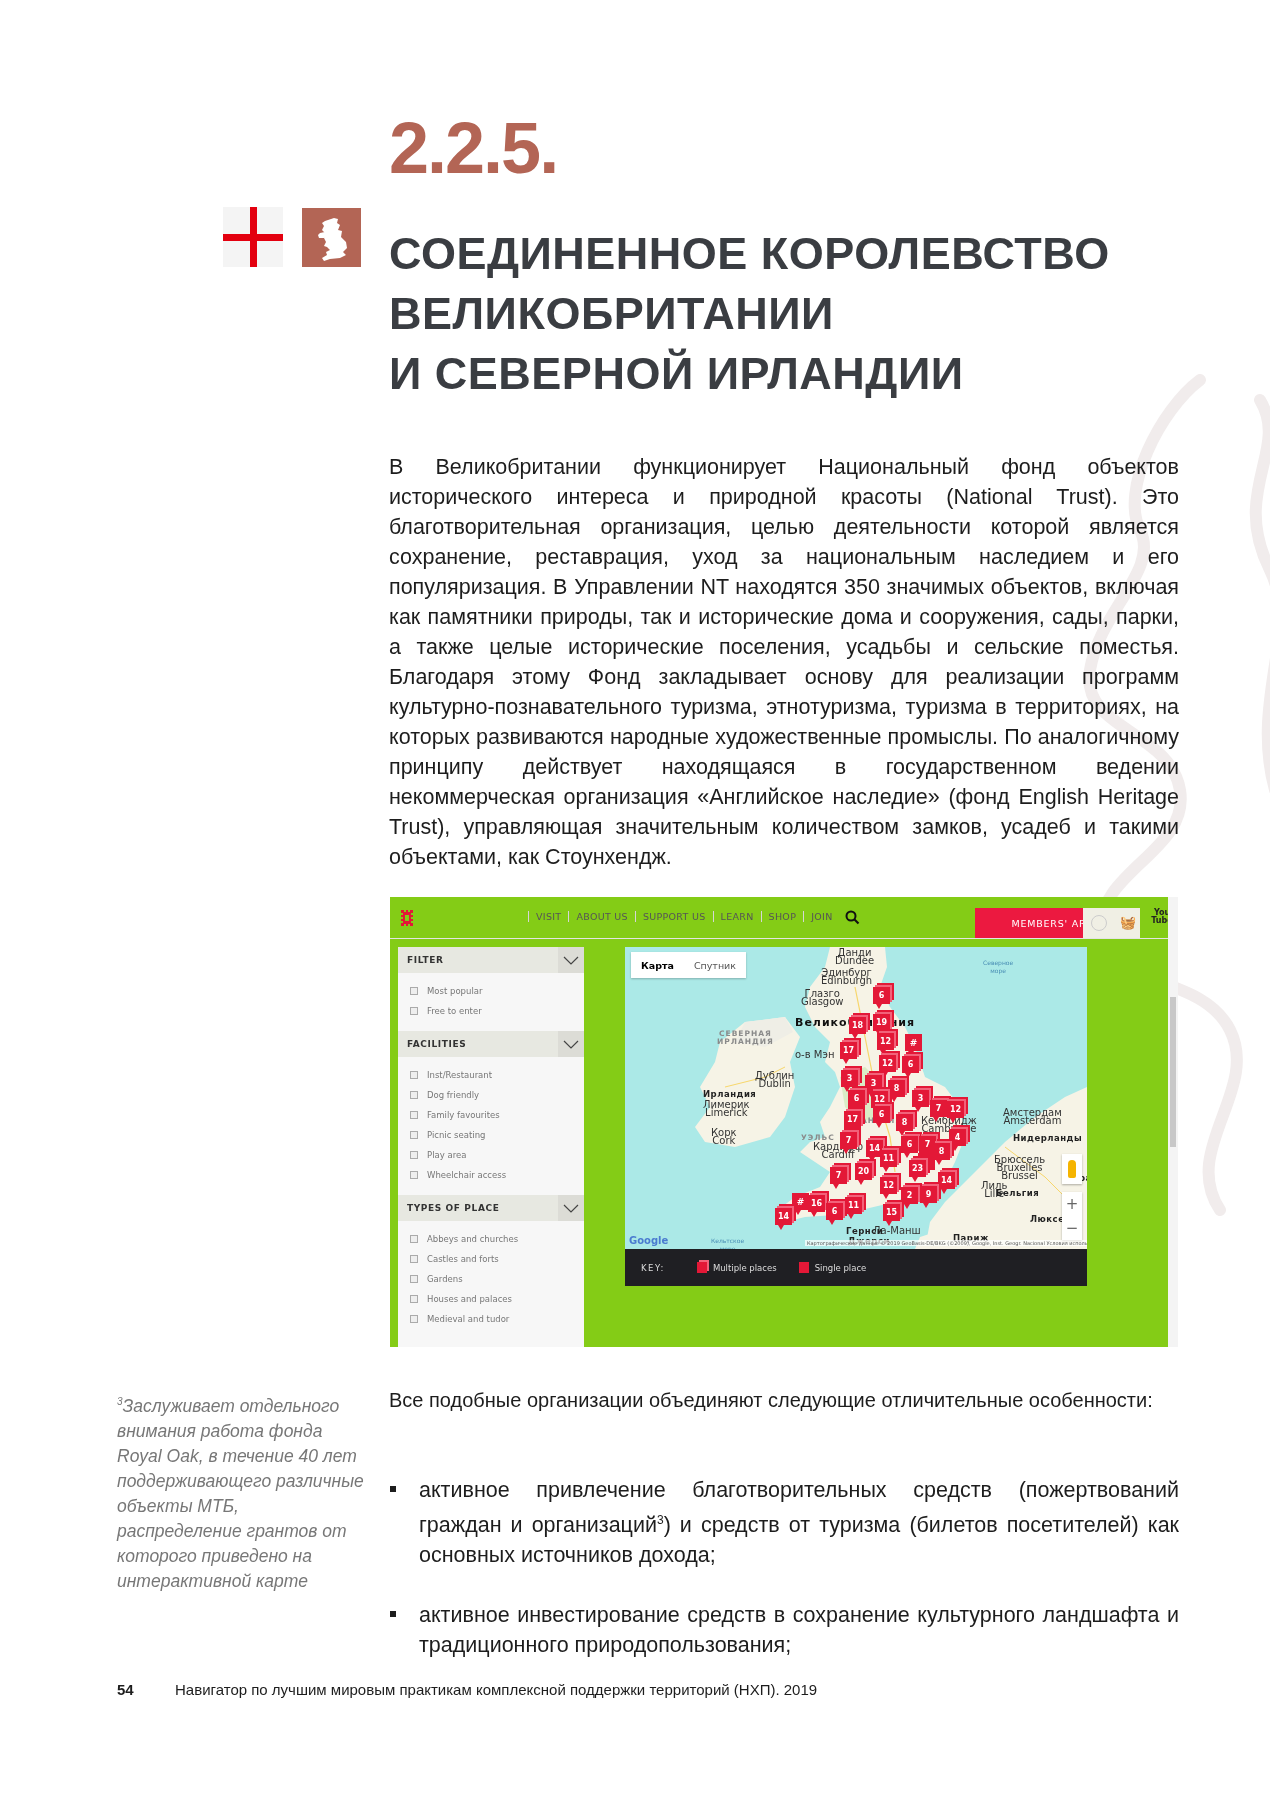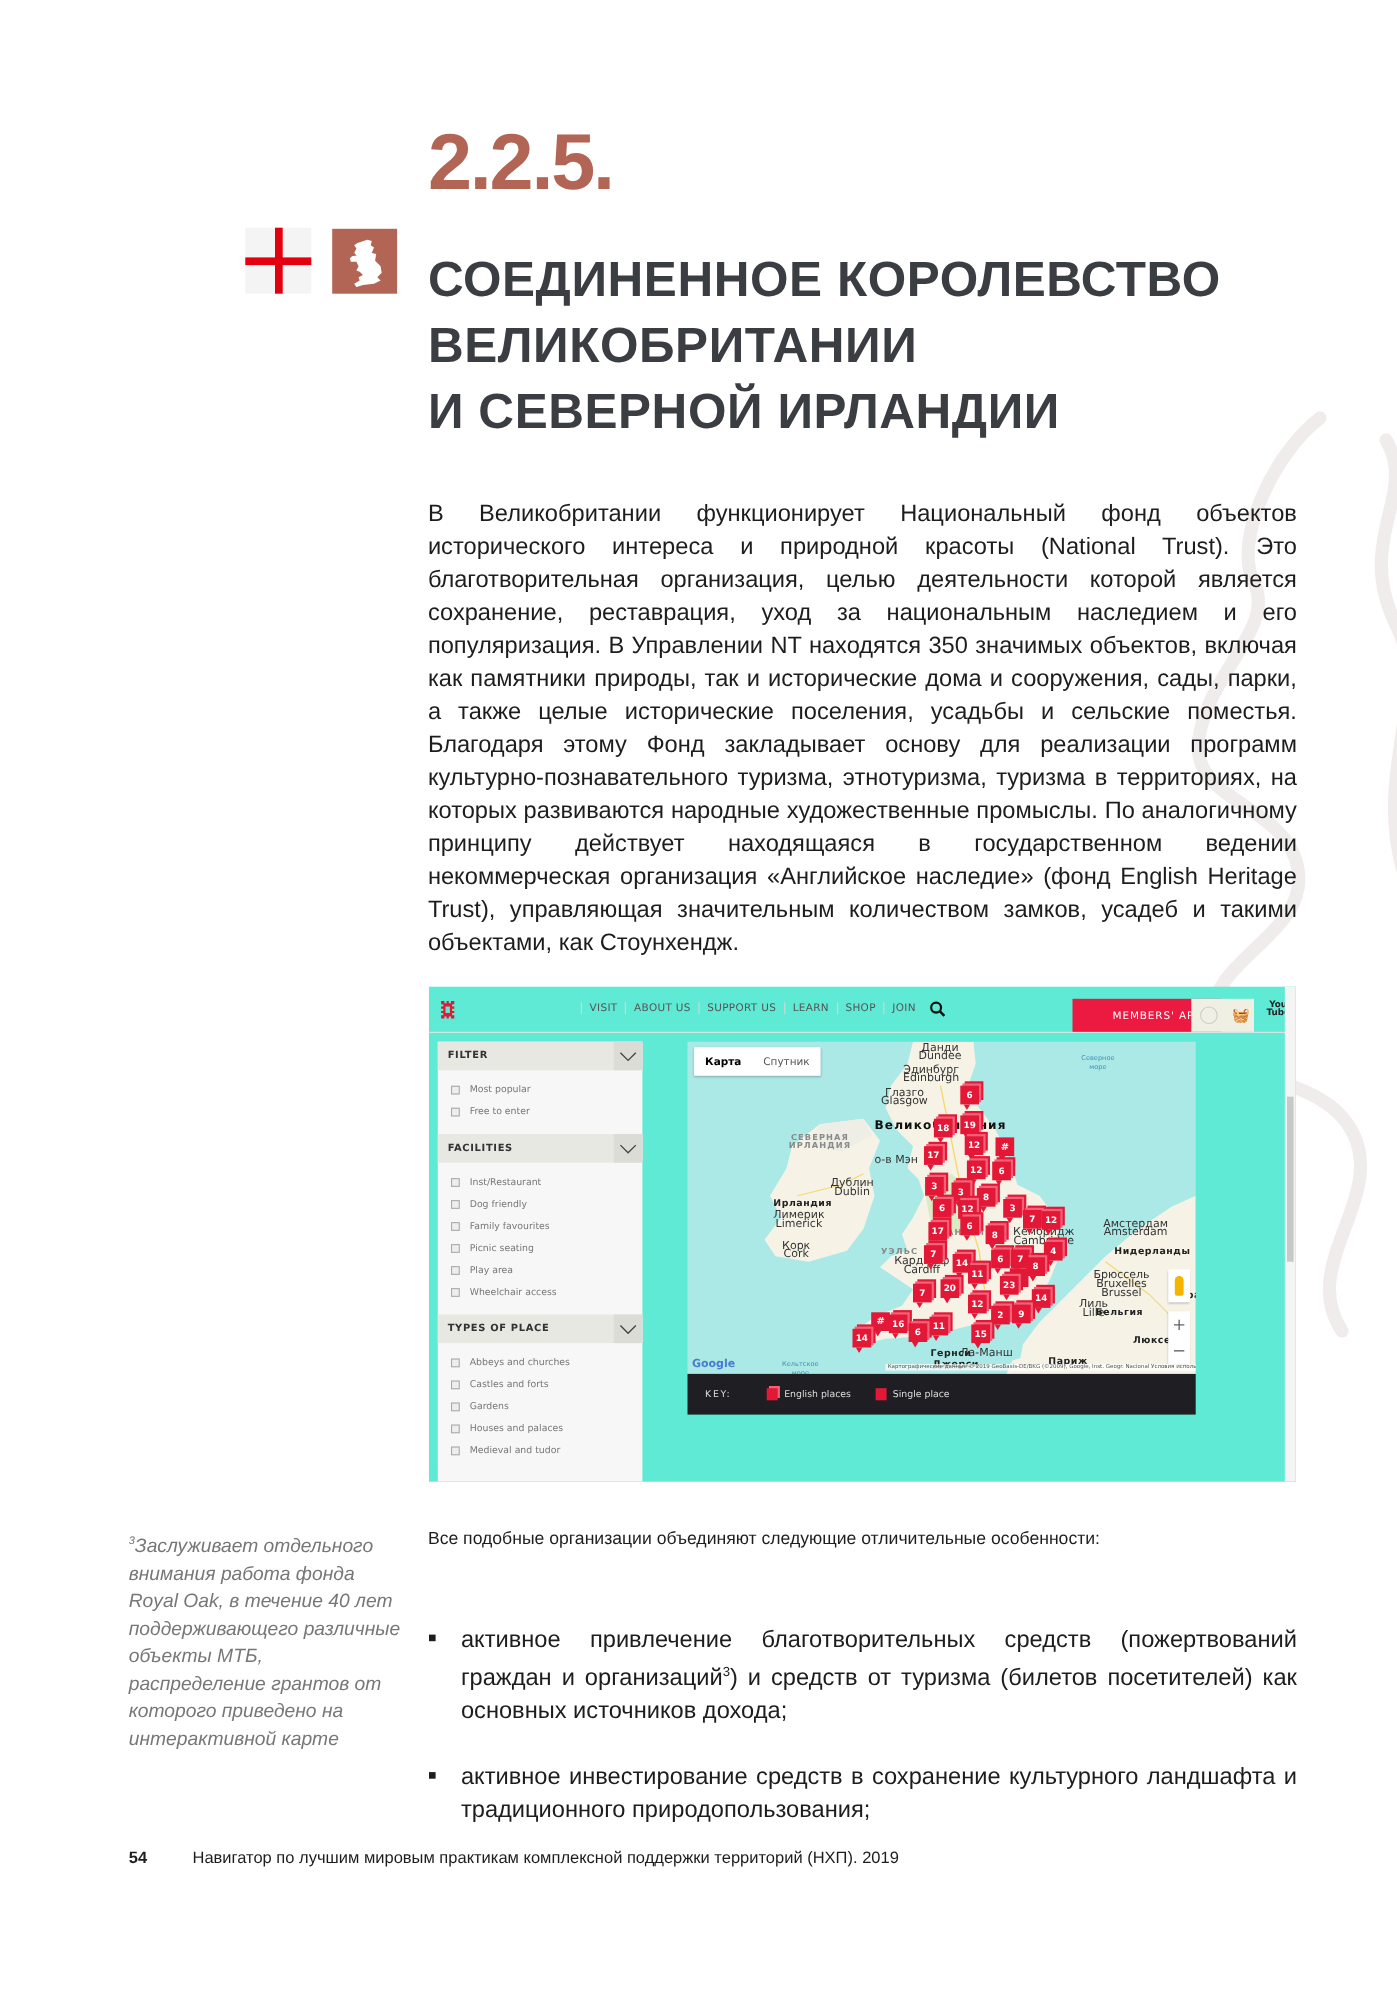--- a/index.html
+++ b/index.html
@@ -11,21 +11,21 @@
   .flag:before { content:""; position:absolute; left:27px; top:0; width:7px; height:60px; background:#e3000f; }
   .flag:after { content:""; position:absolute; left:0; top:27px; width:60px; height:7px; background:#e3000f; }
   .uk-tile { left:302px; top:208px; width:59px; height:59px; background:#b36555; display:flex; align-items:center; justify-content:center; }
   .title { left:389px; top:224px; width:800px; font-size:45px; font-weight:bold; color:#3a3d42; line-height:60px; letter-spacing:0.5px; }
   .title div { white-space:nowrap; }
   .deco { left:1060px; top:370px; width:230px; height:880px; }
   .body-text { left:389px; top:452px; width:790px; font-size:21.5px; line-height:30px; text-align:justify; color:#1d1d1d; }
   .body-text p { margin:0; }
 
   
-  .shot { left:390px; top:897px; width:788px; height:450px; background:#5eead4; overflow:hidden; }
+  .shot { left:390px; top:897px; width:788px; height:450px; background:#84cc16; overflow:hidden; }
   .nav { position:absolute; left:0; top:0; width:788px; height:41px; border-bottom:1px solid #e4e4e4; font-family:"DejaVu Sans", sans-serif; }
   .logo { position:absolute; left:8px; top:12px; width:18px; height:18px; }
   .nav-links { position:absolute; left:138px; top:14px; display:flex; font-size:9.5px; color:#555; letter-spacing:0.3px; }
   .nav-links span { padding:0 7px; border-left:1px solid #d6d6d6; }
   .nav-search { position:absolute; left:455px; top:13px; width:15px; height:15px; }
   .members { position:absolute; left:585px; top:11px; width:108px; height:30px; background:#ec1940; color:#fff; font-size:9.5px; letter-spacing:0.8px; display:flex; align-items:center; justify-content:center;padding-left:27px; }
   .acct { position:absolute; left:693px; top:11px; width:57px; height:30px; background:#f0efe4; }
   .acct-circle { position:absolute; left:8px; top:7px; width:14px; height:14px; border:1px solid #ccc; border-radius:50%; }
   .basket { position:absolute; left:37px; top:7px; font-size:13px; color:#444; }
   .yt { position:absolute; left:756px; top:12px; font-size:8px; color:#222; font-weight:bold; line-height:8px; text-align:center; }
@@ -59,21 +59,21 @@
   .google { position:absolute; left:4px; top:288px; font-size:10px; color:#4a7bd0; font-weight:bold; }
   .attrib { position:absolute; left:180px; top:293px; font-size:5px; color:#555; background:rgba(255,255,255,0.7); padding:0 2px; white-space:nowrap; }
   .key { position:absolute; left:235px; top:352px; width:462px; height:37px; background:#1f1f23; color:#ddd; font-family:"DejaVu Sans", sans-serif; font-size:8.5px; display:flex; align-items:center; }
   .key-title { margin-left:16px; letter-spacing:1.5px; margin-right:32px; }
   .key-icon { width:10px; height:11px; background:#e31837; margin-right:6px; position:relative; }
   .key-icon.multi { box-shadow:2px -2px 0 #f2627a; }
   .key-item { display:flex; align-items:center; margin-right:22px; }
 
   .footnote { left:117px; top:1389px; width:250px; font-size:17.5px; line-height:25px; font-style:italic; color:#777; }
   .footnote sup { font-size:10px; }
-  .lead { left:389px; top:1385px; width:790px; font-size:16px; line-height:30px; text-align:justify; color:#1d1d1d; }
+  .lead { left:389px; top:1385px; width:790px; font-size:20px; line-height:30px; text-align:justify; color:#1d1d1d; }
   .bullets { left:389px; top:1475px; width:790px; font-size:21.5px; line-height:30px; color:#1d1d1d; }
   .bullet { position:relative; padding-left:30px; margin-bottom:30px; text-align:justify; }
   .bullet:before { content:""; position:absolute; left:1px; top:11px; width:6px; height:6px; background:#1d1d1d; }
   .bullet sup { font-size:12px; }
   .footer { left:117px; top:1681px; font-size:15px; color:#1d1d1d; display:flex; }
   .footer .pnum { font-weight:bold; width:58px; }
 </style>
 </head>
 <body>
 
@@ -319,21 +319,21 @@
       <div>−</div>
     </div>
     <div class="google">Google</div>
     <div class="attrib">Картографические данные © 2019 GeoBasis-DE/BKG (©2009), Google, Inst. Geogr. Nacional   Условия использования</div>
   </div>
 
   <div class="key">
     <span class="key-title">KEY:</span>
     <span class="key-item">
         <span class="key-icon multi"></span>
-        <span>English places</span>
+        <span>Multiple places</span>
       </span>
     <span class="key-item">
         <span class="key-icon"></span>
         <span>Single place</span>
       </span>
   </div>
 
   <div class="vscroll">
       <div class="vscroll-thumb"></div>
     </div>

